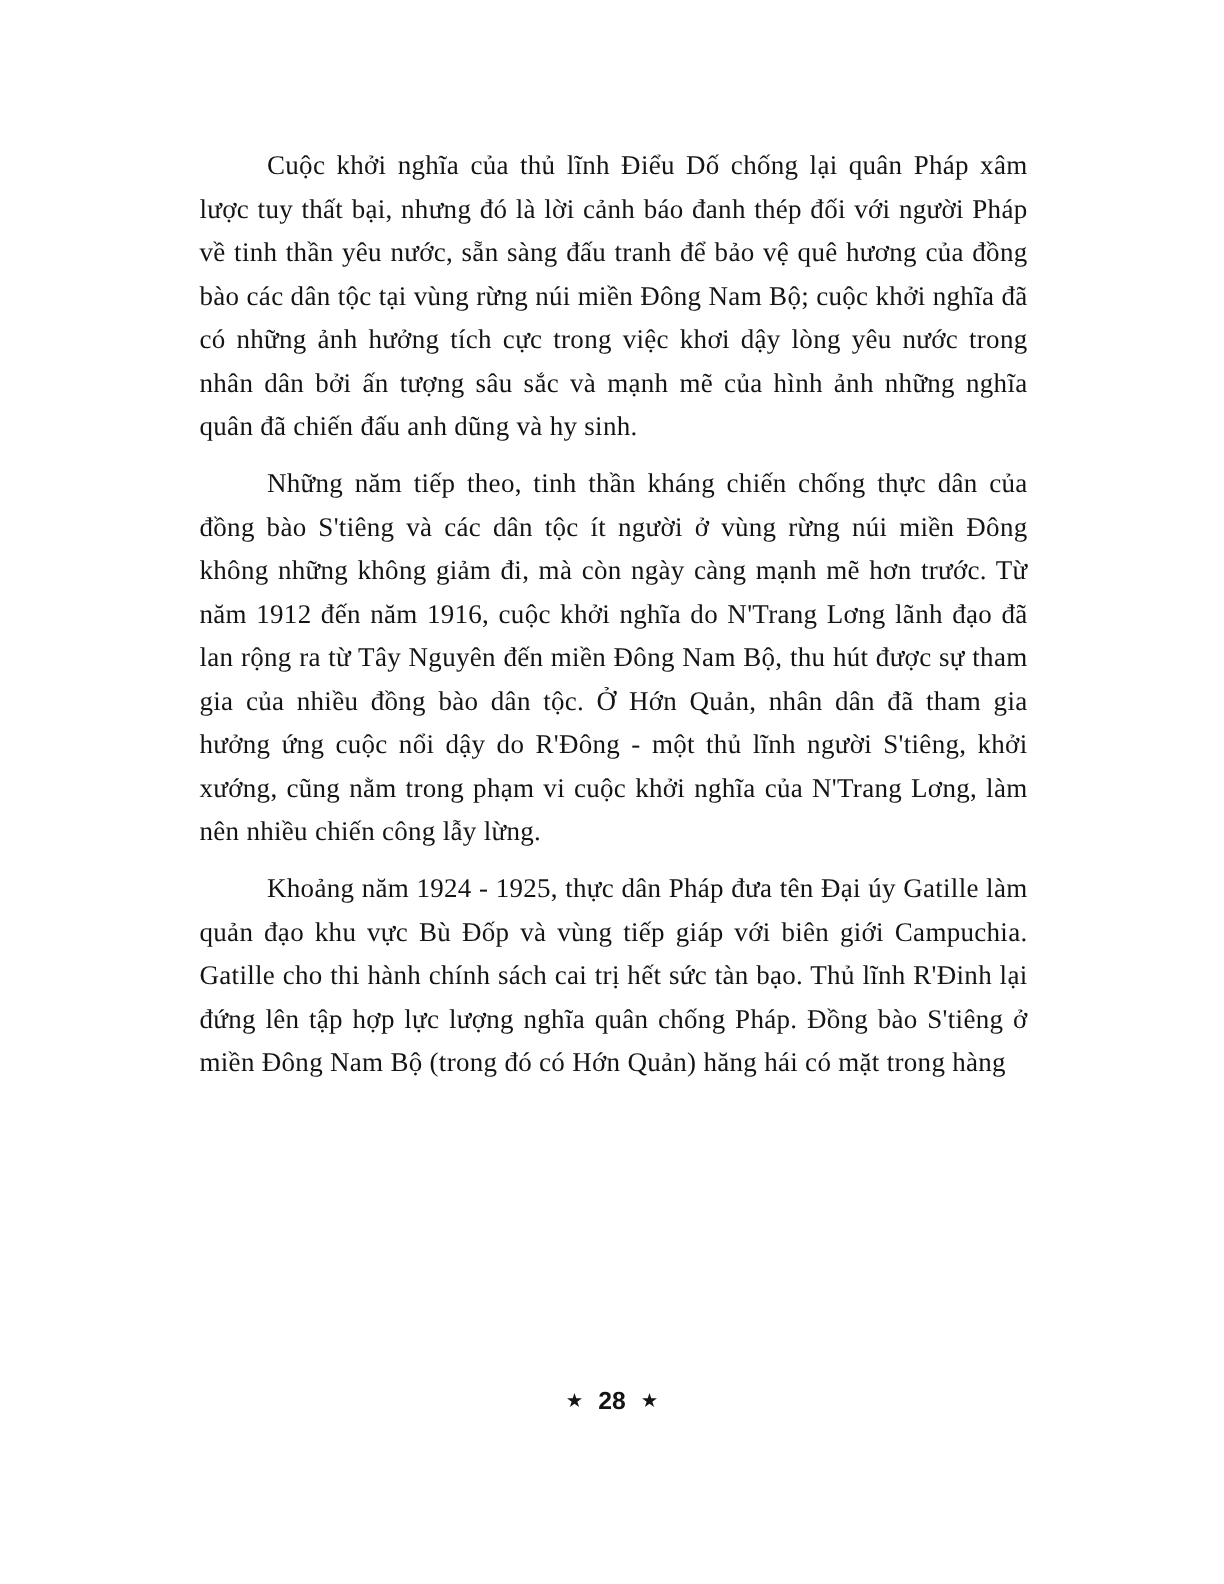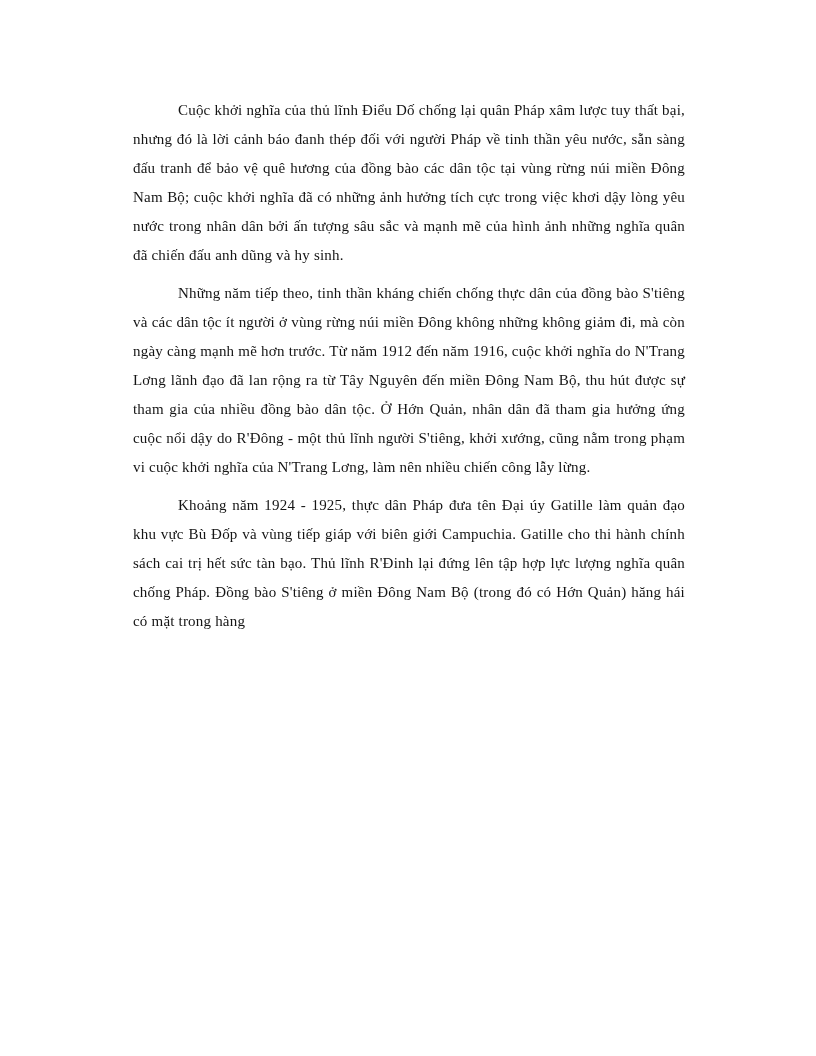--- a/index.html
+++ b/index.html
@@ -16,21 +16,21 @@
     font-family: "Liberation Serif", "DejaVu Serif", serif;
     color: #141414;
   }
   .text-block {
     position: absolute;
     left: 133px;
     top: 96px;
     width: 552px;
     text-align: justify;
     text-justify: inter-word;
-    font-size: 15px;
+    font-size: 18px;
     line-height: 29px;
     letter-spacing: 0.2px;
   }
   .text-block p {
     margin: 0 0 9px 0;
     text-indent: 45px;
   }
   .page-footer {
     position: absolute;
     left: 0;
@@ -55,13 +55,16 @@
 </head>
 <body>
 
 <div class="page">
   <div class="text-block">
     <p>Cuộc khởi nghĩa của thủ lĩnh Điểu Dố chống lại quân Pháp xâm lược tuy thất bại, nhưng đó là lời cảnh báo đanh thép đối với người Pháp về tinh thần yêu nước, sẵn sàng đấu tranh để bảo vệ quê hương của đồng bào các dân tộc tại vùng rừng núi miền Đông Nam Bộ; cuộc khởi nghĩa đã có những ảnh hưởng tích cực trong việc khơi dậy lòng yêu nước trong nhân dân bởi ấn tượng sâu sắc và mạnh mẽ của hình ảnh những nghĩa quân đã chiến đấu anh dũng và hy sinh.</p>
     <p>Những năm tiếp theo, tinh thần kháng chiến chống thực dân của đồng bào S'tiêng và các dân tộc ít người ở vùng rừng núi miền Đông không những không giảm đi, mà còn ngày càng mạnh mẽ hơn trước. Từ năm 1912 đến năm 1916, cuộc khởi nghĩa do N'Trang Lơng lãnh đạo đã lan rộng ra từ Tây Nguyên đến miền Đông Nam Bộ, thu hút được sự tham gia của nhiều đồng bào dân tộc. Ở Hớn Quản, nhân dân đã tham gia hưởng ứng cuộc nổi dậy do R'Đông - một thủ lĩnh người S'tiêng, khởi xướng, cũng nằm trong phạm vi cuộc khởi nghĩa của N'Trang Lơng, làm nên nhiều chiến công lẫy lừng.</p>
     <p>Khoảng năm 1924 - 1925, thực dân Pháp đưa tên Đại úy Gatille làm quản đạo khu vực Bù Đốp và vùng tiếp giáp với biên giới Campuchia. Gatille cho thi hành chính sách cai trị hết sức tàn bạo. Thủ lĩnh R'Đinh lại đứng lên tập hợp lực lượng nghĩa quân chống Pháp. Đồng bào S'tiêng ở miền Đông Nam Bộ (trong đó có Hớn Quản) hăng hái có mặt trong hàng</p>
   </div>
 
+  <div class="page-footer">
+    <span class="star">★</span><span class="page-number">28</span><span class="star">★</span>
+  </div>
 </div>
 
 </body></html>

